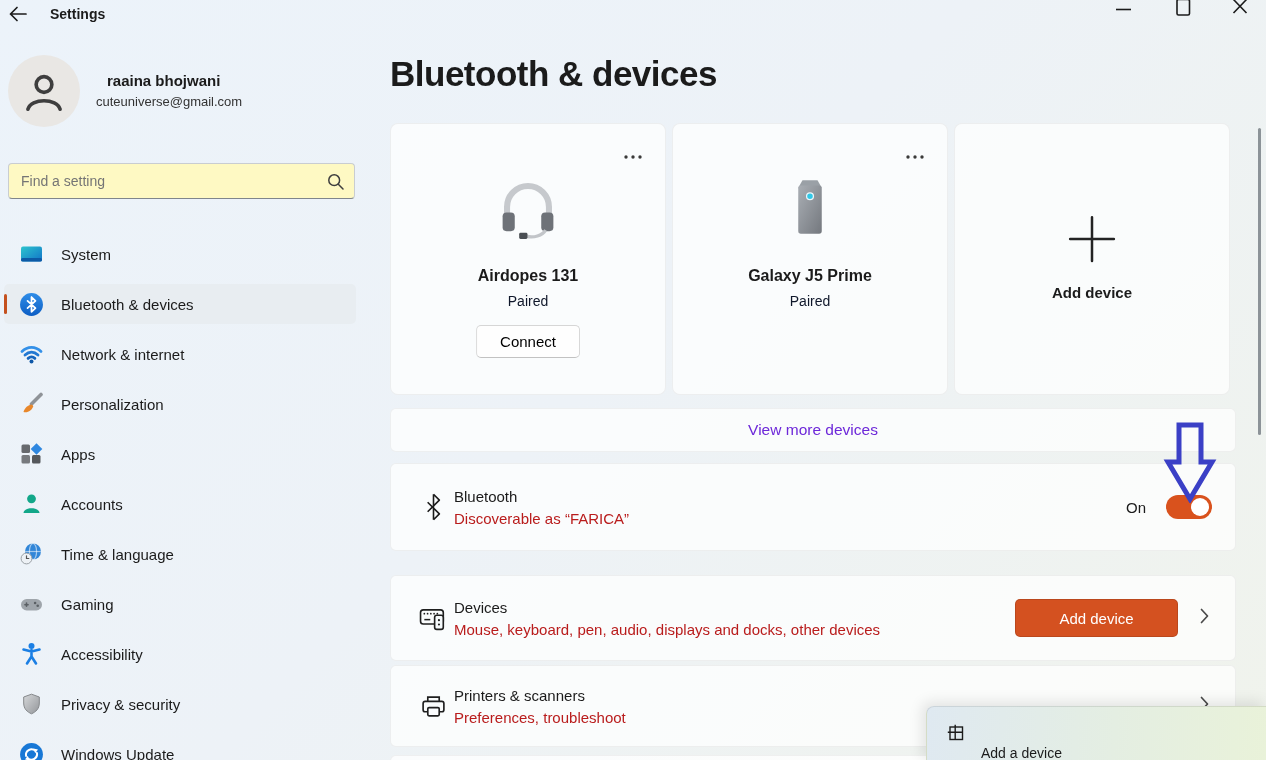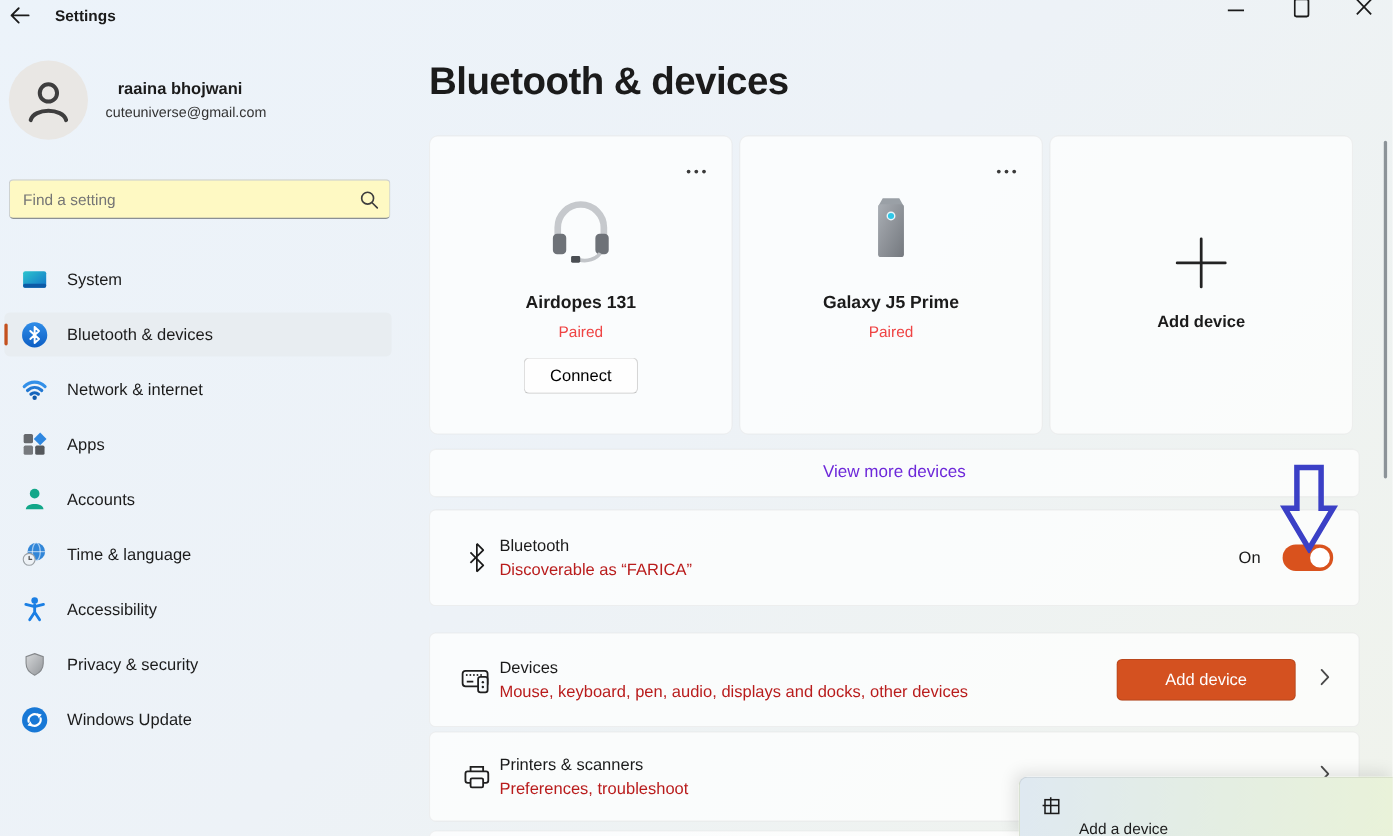--- a/index.html
+++ b/index.html
@@ -44,21 +44,21 @@
   .page-title { left:390px; top:54px; font-size:35px; font-weight:700; letter-spacing:-0.5px; }
 
   .cards { left:390px; top:123px; display:flex; gap:6px; }
   .card { position:relative; width:276px; height:272px; border-radius:8px;
           background:rgba(255,255,255,0.72); border:1px solid rgba(0,0,0,0.055); }
   .menu-dots { position:absolute; top:22px; right:22px; cursor:pointer; }
   .dev-icon { position:absolute; top:52px; left:50%; transform:translateX(-50%); }
   .dev-name { position:absolute; top:143px; width:100%; text-align:center;
               font-size:16px; font-weight:700; }
   .dev-status { position:absolute; top:169px; width:100%; text-align:center;
-                font-size:14px; color:#ef4444; }
+                font-size:14px; color:#0f172a; }
   .connect-btn { position:absolute; top:201px; left:50%; transform:translateX(-50%);
                  background:#fefefe; border:1px solid #d6d6d6; border-bottom-color:#c2c2c2;
                  border-radius:5px; padding:7px 23px; font-size:15px; font-family:inherit; cursor:pointer; }
   .plus-wrap { position:absolute; top:90px; left:50%; transform:translateX(-50%); }
   .add-label { position:absolute; top:160px; width:100%; text-align:center;
                font-size:15px; font-weight:700; }
 
   .view-more { left:390px; top:408px; width:846px; height:44px; border-radius:6px;
                background:rgba(255,255,255,0.72); border:1px solid rgba(0,0,0,0.05);
                display:flex; align-items:center; justify-content:center; cursor:pointer; }
@@ -189,20 +189,29 @@
           <path d="M5.5 13 C9.5 9.3 14.5 9.3 18.5 13" fill="none" stroke="#2278d2" stroke-width="2.8" stroke-linecap="round"></path>
           <path d="M8.6 16.4 C10.6 14.6 13.4 14.6 15.4 16.4" fill="none" stroke="#1565bd" stroke-width="2.8" stroke-linecap="round"></path>
           <circle cx="12" cy="19.6" r="2" fill="#0f58a8"></circle>
         </svg>
       </span>
       <span class="nav-label">Network &amp; internet</span>
     </li>
     <li>
       <span class="nav-ic">
         <svg width="25" height="24" viewBox="0 0 24 24">
+          <path d="M21.5 2.5 L12 12" stroke="#8f9398" stroke-width="3.6" stroke-linecap="round"></path>
+          <path d="M12.5 12.5 C8.5 13 5 15.8 4 20 C8.5 21 12.3 18.3 13.8 14.2 Z" fill="#e8872b"></path>
+        </svg>
+      </span>
+      <span class="nav-label">Personalization</span>
+    </li>
+    <li>
+      <span class="nav-ic">
+        <svg width="25" height="24" viewBox="0 0 24 24">
           <rect x="2" y="2.5" width="8.5" height="8.5" rx="1.5" fill="#66696d"></rect>
           <rect x="2" y="13" width="8.5" height="8.5" rx="1.5" fill="#777a7e"></rect>
           <rect x="12.5" y="13" width="8.5" height="8.5" rx="1.5" fill="#55585c"></rect>
           <polygon points="17,1.2 22.8,7 17,12.8 11.2,7" fill="#2e87e0"></polygon>
         </svg>
       </span>
       <span class="nav-label">Apps</span>
     </li>
     <li>
       <span class="nav-ic">
@@ -217,20 +226,31 @@
       <span class="nav-ic">
         <svg width="25" height="24" viewBox="0 0 24 24">
           <circle cx="13.5" cy="9.5" r="8" fill="#3186d8"></circle>
           <ellipse cx="13.5" cy="9.5" rx="3.6" ry="8" fill="none" stroke="rgba(255,255,255,0.55)" stroke-width="1.2"></ellipse>
           <path d="M5.6 9.5 H21.4" stroke="rgba(255,255,255,0.55)" stroke-width="1.2"></path>
           <circle cx="7" cy="16.5" r="5.4" fill="#edf1f5" stroke="#9aa0a5" stroke-width="1"></circle>
           <path d="M7 13.8 V16.5 H9.3" fill="none" stroke="#555" stroke-width="1.2" stroke-linecap="round"></path>
         </svg>
       </span>
       <span class="nav-label">Time &amp; language</span>
+    </li>
+    <li>
+      <span class="nav-ic">
+        <svg width="25" height="24" viewBox="0 0 24 24">
+          <rect x="1.5" y="7" width="21" height="11.5" rx="5.7" fill="#9fa5ab"></rect>
+          <path d="M5.4 12.7 H8.6 M7 11.1 V14.3" stroke="#5b6065" stroke-width="1.6" stroke-linecap="round"></path>
+          <circle cx="15.6" cy="11" r="1.3" fill="#5b6065"></circle>
+          <circle cx="18.2" cy="13.8" r="1.3" fill="#5b6065"></circle>
+        </svg>
+      </span>
+      <span class="nav-label">Gaming</span>
     </li>
     <li>
       <span class="nav-ic">
         <svg width="25" height="24" viewBox="0 0 24 24">
           <circle cx="12" cy="4" r="3" fill="#1b7fe4"></circle>
           <path d="M12 8 V14.5 M12 9.5 L4 7.5 M12 9.5 L20 7.5 M12 14.5 L7.5 21.5 M12 14.5 L16.5 21.5" fill="none" stroke="#1b7fe4" stroke-width="2.6" stroke-linecap="round" stroke-linejoin="round"></path>
         </svg>
       </span>
       <span class="nav-label">Accessibility</span>
     </li>

